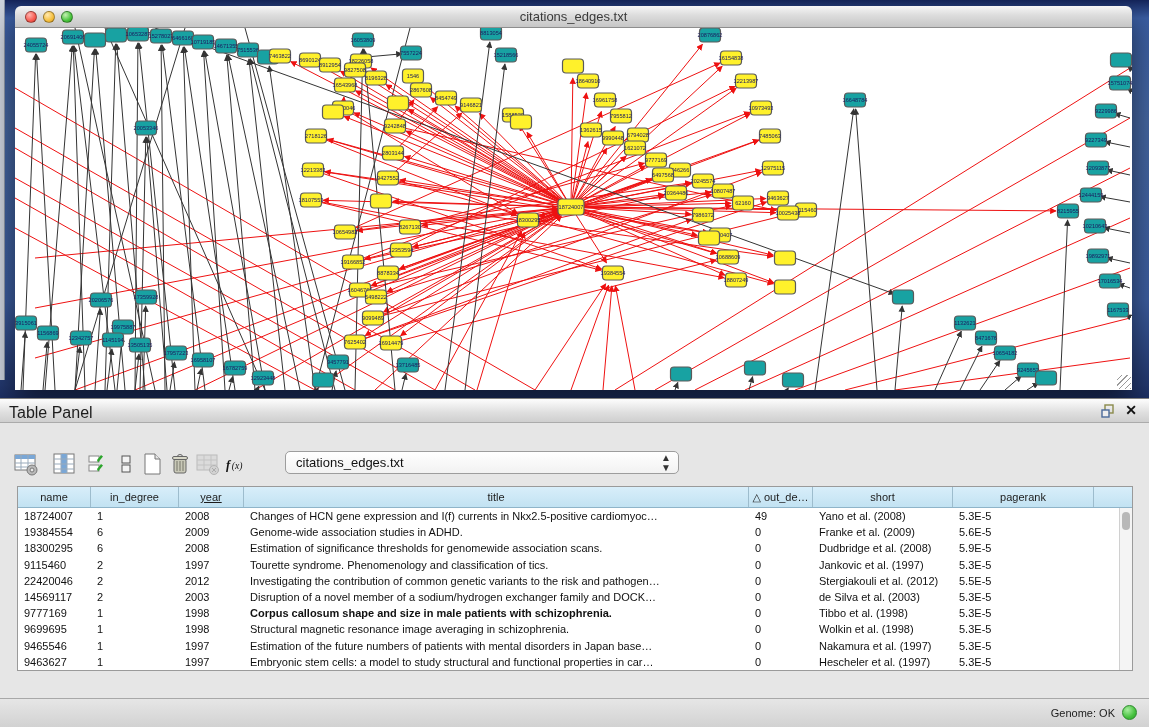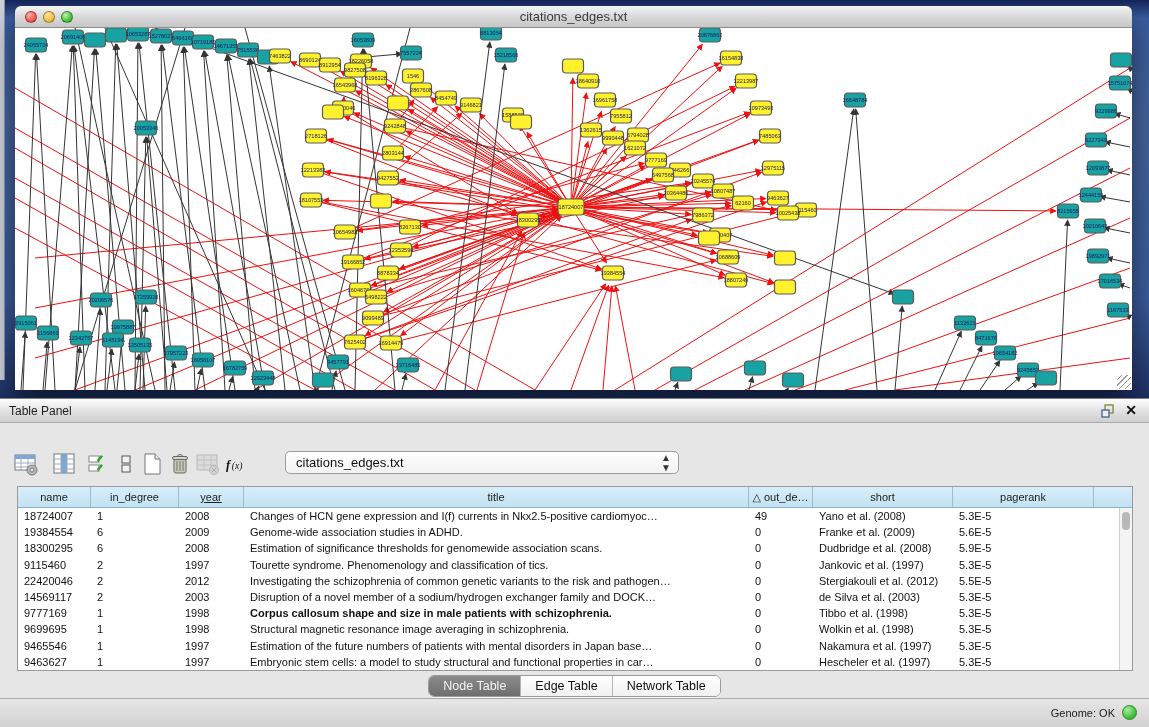--- a/index.html
+++ b/index.html
@@ -22,21 +22,21 @@
   .tl.green  { left:46px; background:radial-gradient(circle at 35% 30%, #c5f0b2, #49c43c 60%, #2f9b27); }
   .win-title { position:absolute; left:0; right:0; top:3px; text-align:center; font-size:13px; color:#3a3a3a; }
   .canvas { position:absolute; left:0; top:22px; width:1117px; height:362px; background:#ffffff; overflow:hidden; }
   .grip { position:absolute; right:1px; bottom:1px; width:14px; height:14px;
     background:repeating-linear-gradient(135deg, transparent 0 3px, #9a9a9a 3px 4px); }
 
   
   .table-panel { position:absolute; left:0; top:398px; width:1149px; height:300px; background:#e4e4e4; border-top:1px solid #7f7f7f; }
   .panel-titlebar { position:absolute; left:0; top:0; right:0; height:24px;
     background:linear-gradient(180deg,#fdfdfd,#dedede 60%,#cfcfcf); border-bottom:1px solid #ababab; }
-  .panel-title { position:absolute; left:9px; top:5px; font-size:12px; color:#1d1d1d; }
+  .panel-title { position:absolute; left:9px; top:5px; font-size:16px; color:#1d1d1d; }
   .float-ic { position:absolute; right:34px; top:5px; width:14px; height:14px; }
   .close-ic { position:absolute; right:12px; top:3px; font-size:14px; font-weight:bold; color:#111; cursor:default; }
   .panel-body { position:absolute; left:0; top:24px; right:0; bottom:0; background:#e6e6e6; }
 
   .icon-btn { position:absolute; top:27px; width:27px; height:27px; display:flex; align-items:center; justify-content:center; }
   .combo { position:absolute; left:285px; top:28px; width:394px; height:23px; background:linear-gradient(180deg,#ffffff,#f2f2f2);
     border:1px solid #9d9d9d; border-radius:5px; font-size:13px; color:#111; line-height:21px; padding-left:10px; }
   .combo .arrows { position:absolute; right:7px; top:1px; font-size:10px; color:#333; letter-spacing:0; line-height:10px; text-align:center; }
 
   .data-table { position:absolute; left:17px; top:63px; width:1116px; height:185px; background:#f97316; border:1px solid #9a9a9a; overflow:hidden; }
@@ -621,21 +621,21 @@
             <div class="td" style="width: 65px;">1997</div>
             <div class="td" style="width: 505px;">Tourette syndrome. Phenomenology and classification of tics.</div>
             <div class="td" style="width: 64px;">0</div>
             <div class="td" style="width: 140px;">Jankovic et al. (1997)</div>
             <div class="td" style="width: 141px;">5.3E-5</div>
           </div>
           <div class="trow">
             <div class="td" style="width: 73px;">22420046</div>
             <div class="td" style="width: 88px;">2</div>
             <div class="td" style="width: 65px;">2012</div>
-            <div class="td" style="width: 505px;">Investigating the schizophrenia of common genetic variants to the risk and pathogen…</div>
+            <div class="td" style="width: 505px;">Investigating the contribution of common genetic variants to the risk and pathogen…</div>
             <div class="td" style="width: 64px;">0</div>
             <div class="td" style="width: 140px;">Stergiakouli et al. (2012)</div>
             <div class="td" style="width: 141px;">5.5E-5</div>
           </div>
           <div class="trow">
             <div class="td" style="width: 73px;">14569117</div>
             <div class="td" style="width: 88px;">2</div>
             <div class="td" style="width: 65px;">2003</div>
             <div class="td" style="width: 505px;">Disruption of a novel member of a sodium/hydrogen exchanger family and DOCK…</div>
             <div class="td" style="width: 64px;">0</div>
@@ -673,27 +673,20 @@
             <div class="td" style="width: 73px;">9463627</div>
             <div class="td" style="width: 88px;">1</div>
             <div class="td" style="width: 65px;">1997</div>
             <div class="td" style="width: 505px;">Embryonic stem cells: a model to study structural and functional properties in car…</div>
             <div class="td" style="width: 64px;">0</div>
             <div class="td" style="width: 140px;">Hescheler et al. (1997)</div>
             <div class="td" style="width: 141px;">5.3E-5</div>
           </div>
           <div class="vscroll">
             <div class="vthumb"></div>
-          </div>
-        </div>
-      <div class="tab-row">
-          <div class="tab-group" id="tab-group">
-            <div class="tab sel">Node Table</div>
-            <div class="tab">Edge Table</div>
-            <div class="tab">Network Table</div>
           </div>
         </div>
     </div>
   </div>
 
   <div class="status-bar">
     <span class="mem-label">Genome: OK</span>
     <span class="mem-dot"></span>
   </div>
 </div>

